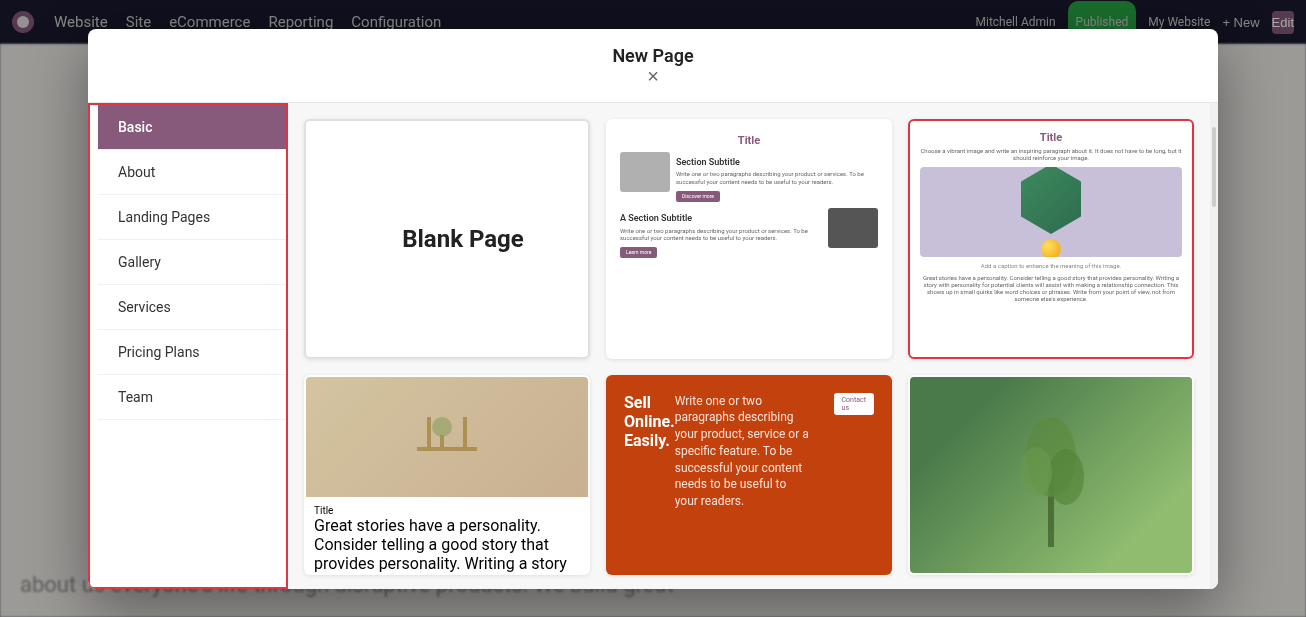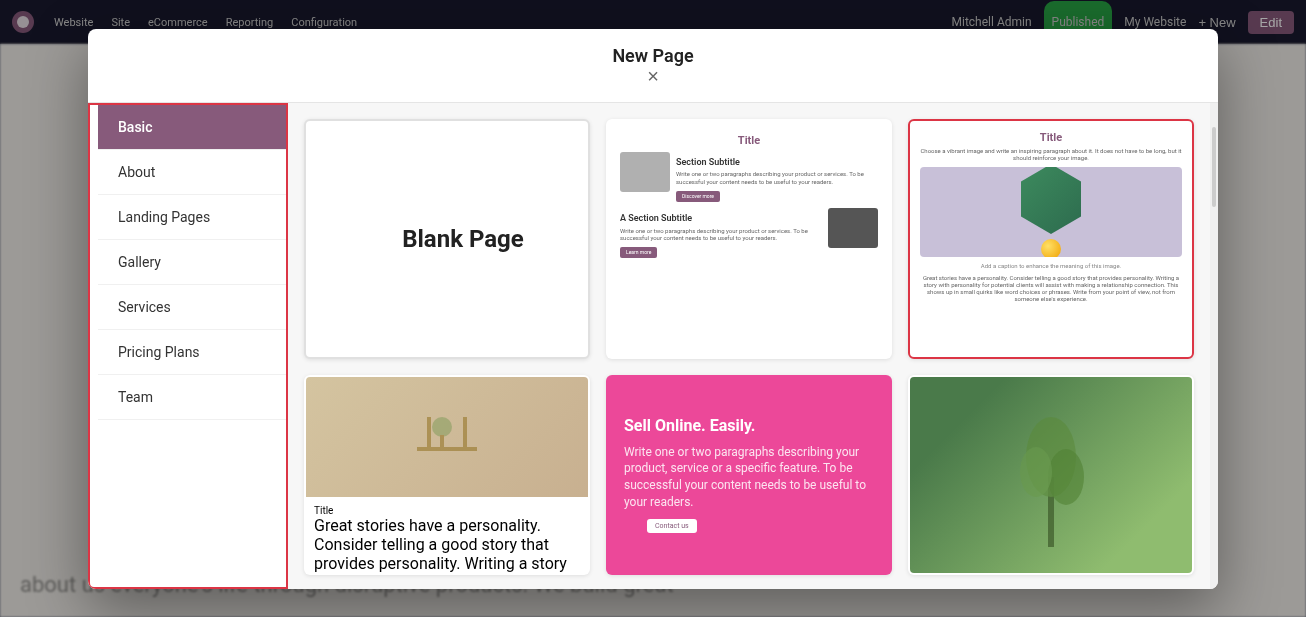--- a/index.html
+++ b/index.html
@@ -28,21 +28,21 @@
       background: #875a7b;
       border-radius: 50%;
       display: flex; align-items: center; justify-content: center;
       flex-shrink: 0;
     }
     .top-bar-nav {
       display: flex; gap: 18px; align-items: center;
     }
     .top-bar-nav span {
       color: #d0d0d0;
-      font-size: 11px;
+      font-size: 15px;
       cursor: pointer;
     }
     .top-bar-right {
       margin-left: auto;
       display: flex; align-items: center; gap: 12px;
     }
     .top-bar-right span {
       color: #d0d0d0;
       font-size: 12px;
     }
@@ -58,21 +58,21 @@
       background: transparent;
       color: #d0d0d0;
       border: none;
       font-size: 13px;
       cursor: pointer;
     }
     .edit-btn {
       background: #875a7b;
       color: white;
       border: none;
-      padding: 4px 12px;
+      padding: 4px 0;
       border-radius: 4px;
       font-size: 13px;
       cursor: pointer;
     }
 
     
     .bg-content {
       position: absolute;
       top: 44px; left: 0; right: 0; bottom: 0;
       background: #f0ede8;
@@ -302,23 +302,23 @@
       display: flex;
       align-items: center;
       justify-content: center;
     }
     .card-bottom-text {
       padding: 8px;
     }
 
     .card-sell {
       height: 200px;
-      background: #ec4899;
-      display: flex;
-      flex-direction: column;
+      background: #c2410c;
+      display: flex;
+      flex-direction: row;
       align-items: flex-start;
       justify-content: center;
       padding: 16px;
     }
     .card-sell-title {
       font-size: 16px;
       font-weight: 700;
       color: white;
       line-height: 1.2;
       margin-bottom: 8px;

